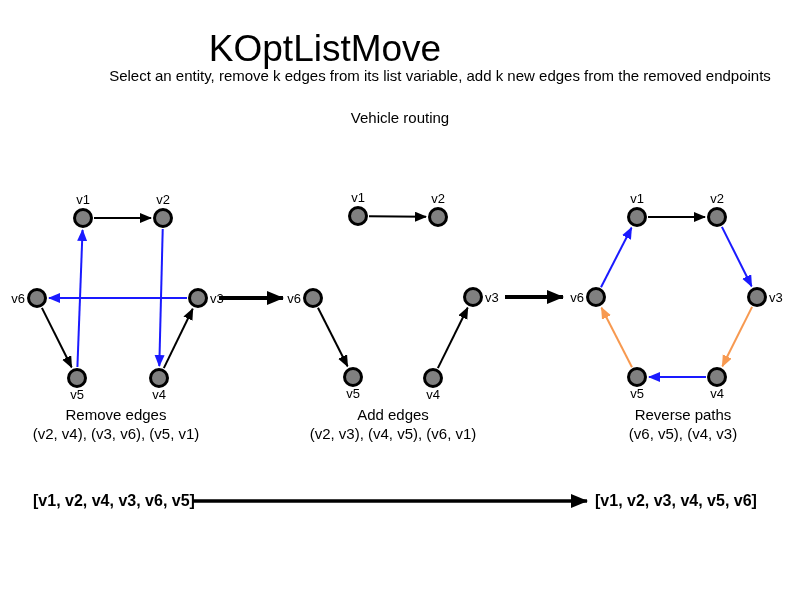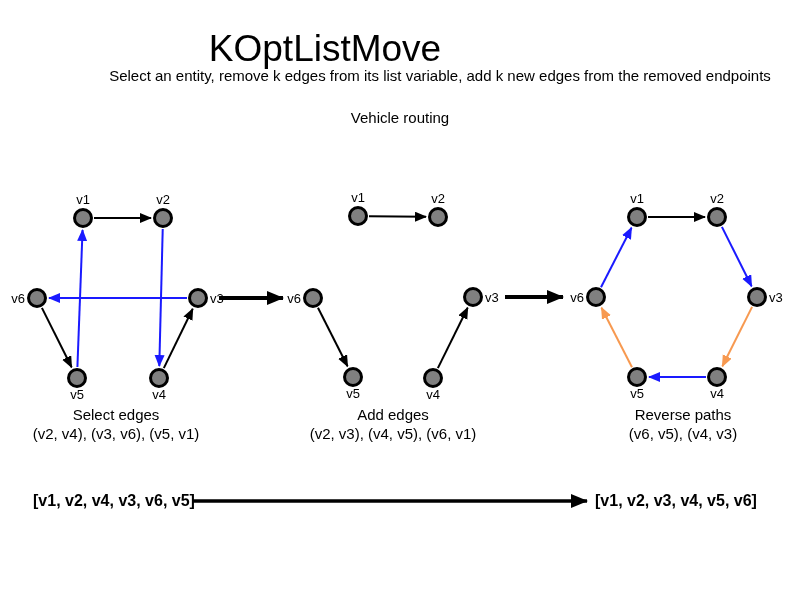--- a/index.html
+++ b/index.html
@@ -94,21 +94,21 @@
       <line x1="219" y1="298" x2="283" y2="298" stroke="#000000" stroke-width="4" marker-end="url(#arr-big)"></line>
       <line x1="505" y1="297" x2="563" y2="297" stroke="#000000" stroke-width="4" marker-end="url(#arr-big)"></line>
       <line x1="192" y1="501" x2="587" y2="501" stroke="#000000" stroke-width="3.5" marker-end="url(#arr-big)"></line>
     </svg>
 
   <div class="title">KOptListMove</div>
   <div class="subtitle">Select an entity, remove k edges from its list variable, add k new edges from the removed endpoints</div>
   <div class="scenario">Vehicle routing</div>
 
   <div class="caption" style="left: 116px;">
-    <div>Select edges</div>
+    <div>Remove edges</div>
     <div>(v2, v4), (v3, v6), (v5, v1)</div>
   </div>
   <div class="caption" style="left: 393px;">
     <div>Add edges</div>
     <div>(v2, v3), (v4, v5), (v6, v1)</div>
   </div>
   <div class="caption" style="left: 683px;">
     <div>Reverse paths</div>
     <div>(v6, v5), (v4, v3)</div>
   </div>

